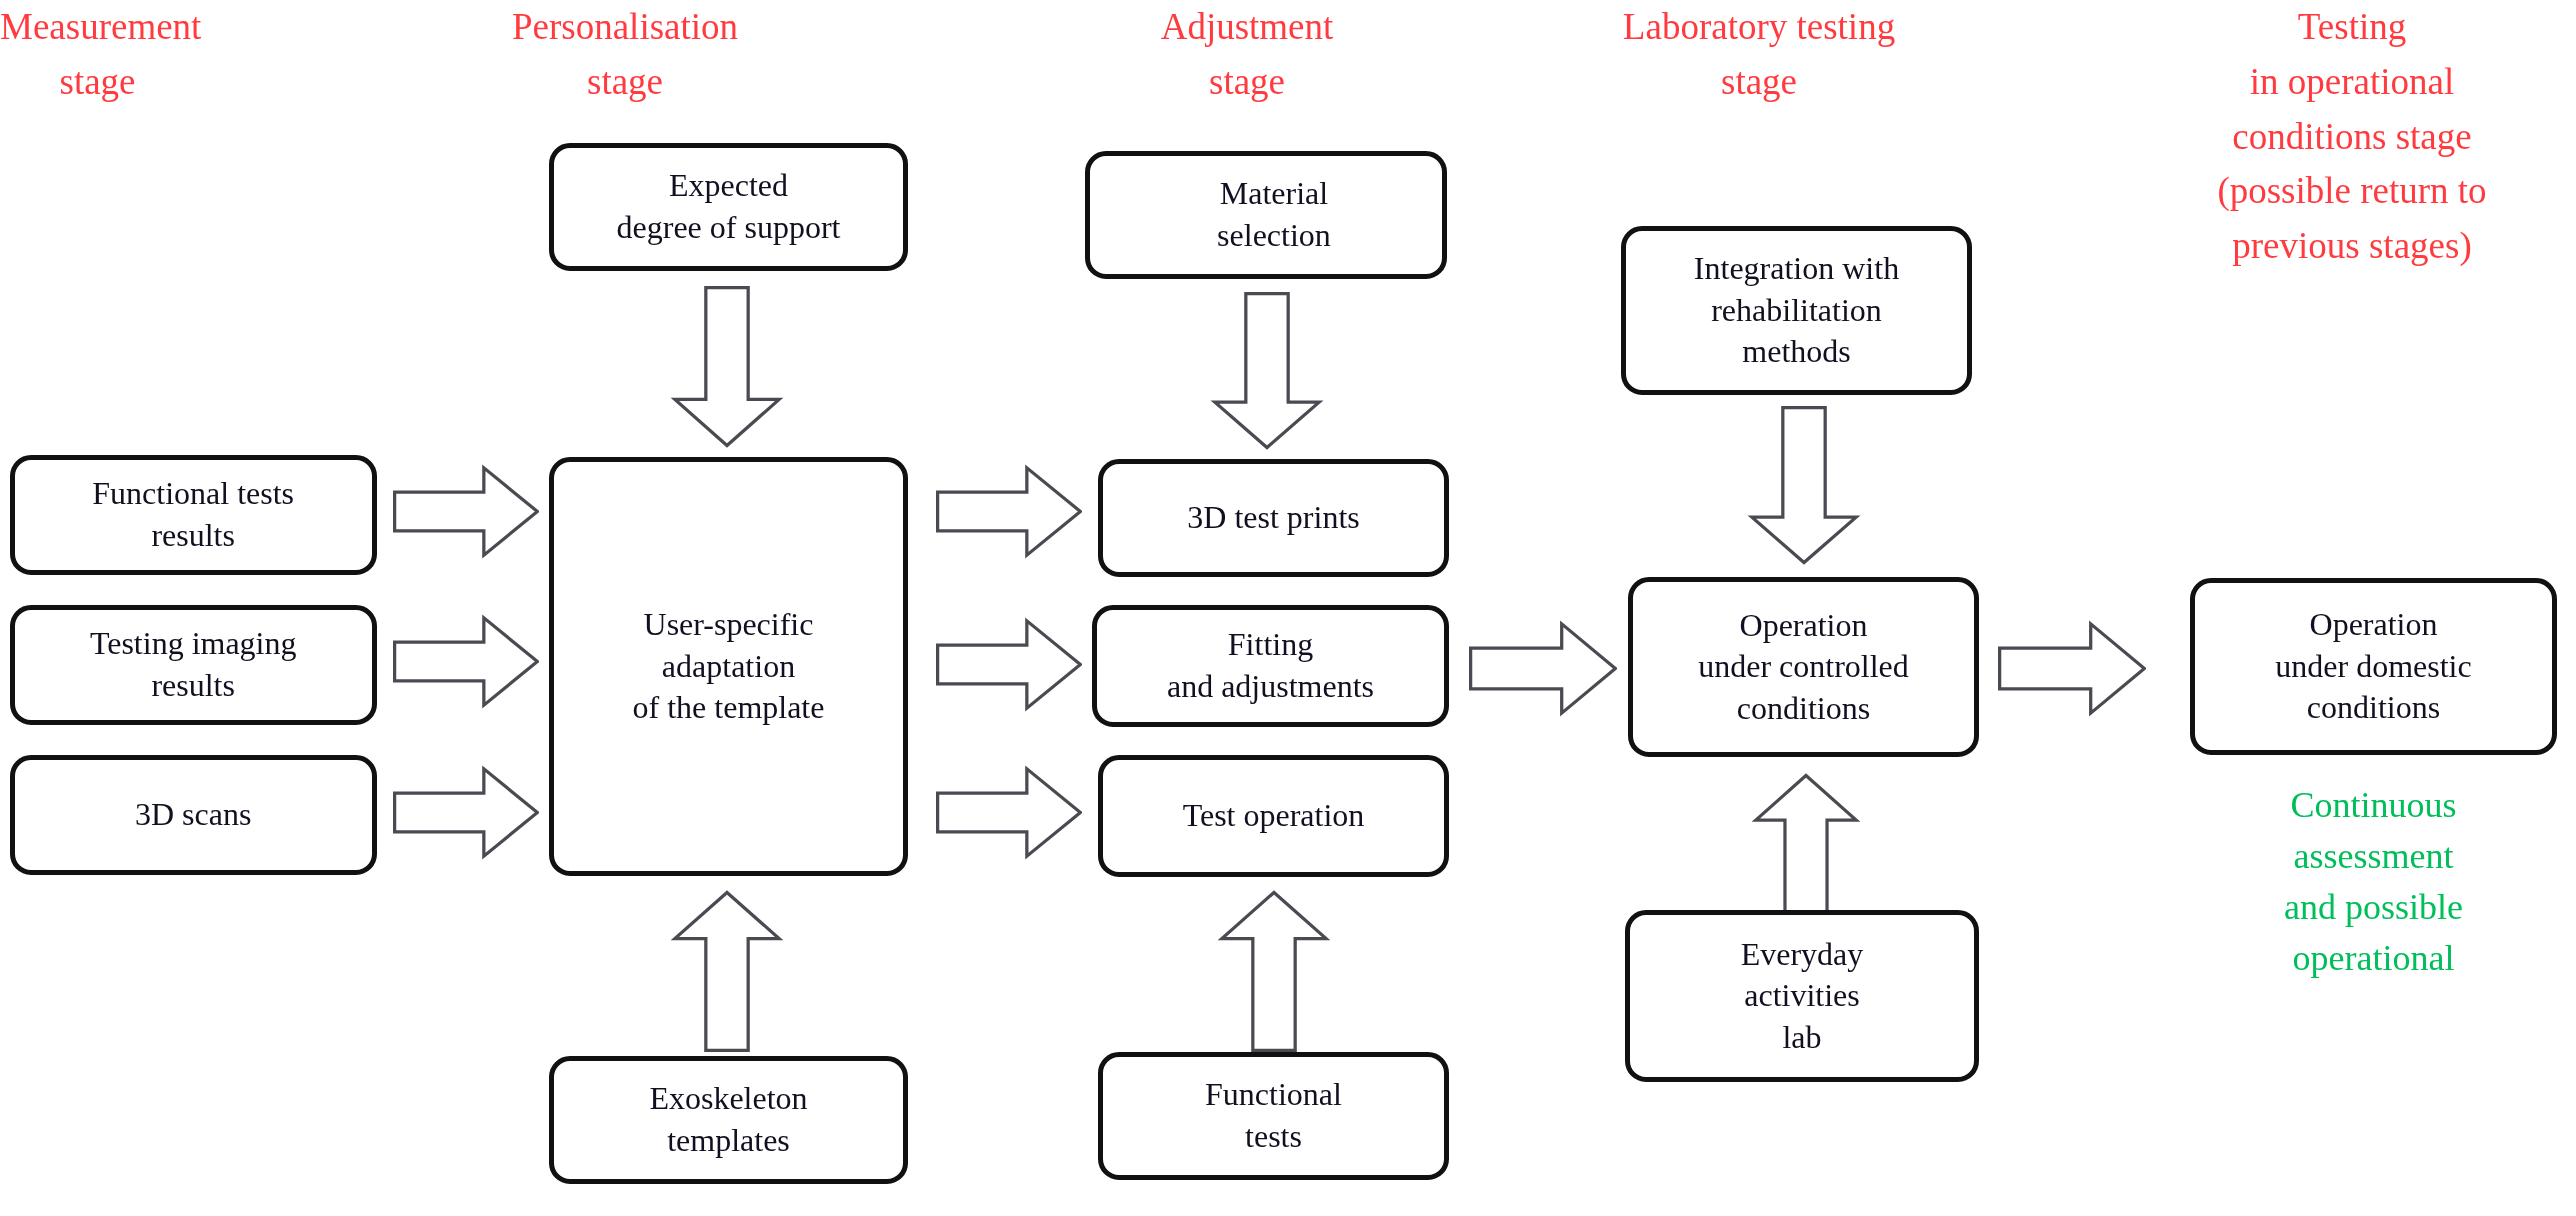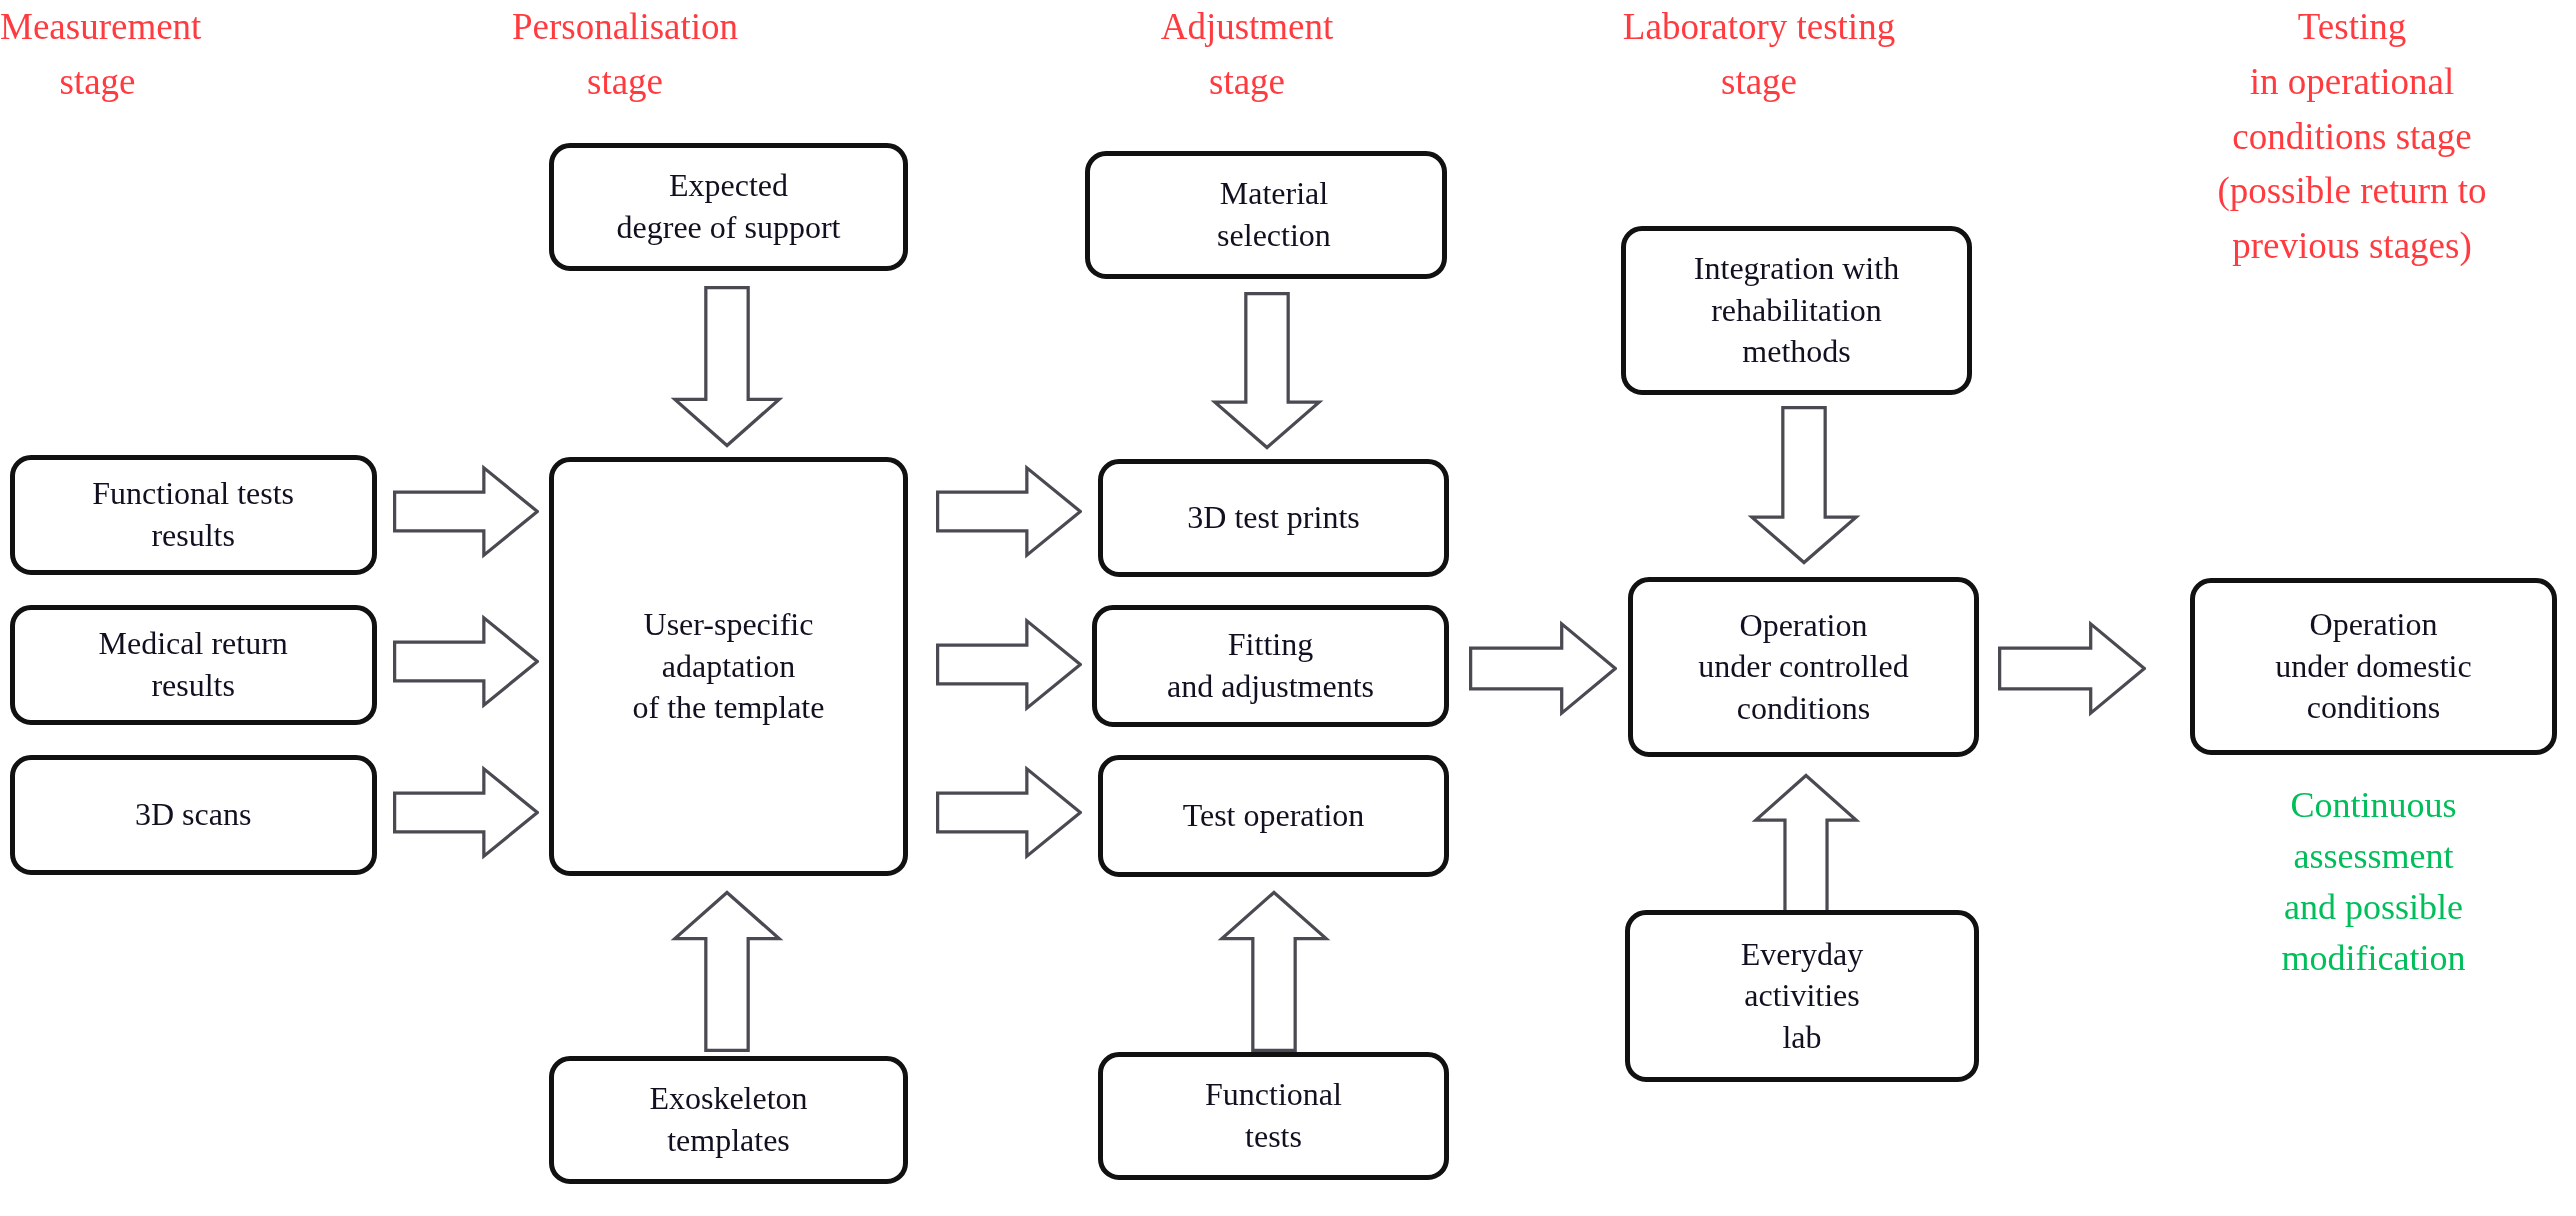--- a/index.html
+++ b/index.html
@@ -89,21 +89,21 @@
 
   <div class="stage-header" style="left:2153px; top:0px; width:398px;">Testing
 in operational
 conditions stage
 (possible return to
 previous stages)</div>
 
   <div class="node" style="left:9.7px; top:455px; width:367px; height:120px;">Functional tests
 results</div>
 
-  <div class="node" style="left:9.7px; top:605px; width:367px; height:120px;">Medical return
+  <div class="node" style="left:9.7px; top:605px; width:367px; height:120px;">Testing imaging
 results</div>
 
   <div class="node" style="left:9.7px; top:755px; width:367px; height:120px;">3D scans</div>
 
   <div class="arrow" style="left:393px; top:463px; width:146px; height:97px;">
     <svg viewBox="0 0 180 120" preserveAspectRatio="none">
       <polygon points="2,36 112,36 112,6 178,60 112,114 112,84 2,84"></polygon>
     </svg>
   </div>
 
@@ -220,16 +220,16 @@
     </svg>
   </div>
 
   <div class="node" style="left:2190px; top:578px; width:367px; height:177px;">Operation
 under domestic
 conditions</div>
 
   <div class="note" style="left:2190px; top:780px; width:367px;">Continuous
 assessment
 and possible
-modification</div>
+operational</div>
 
 </div>
 
 
 </body></html>

